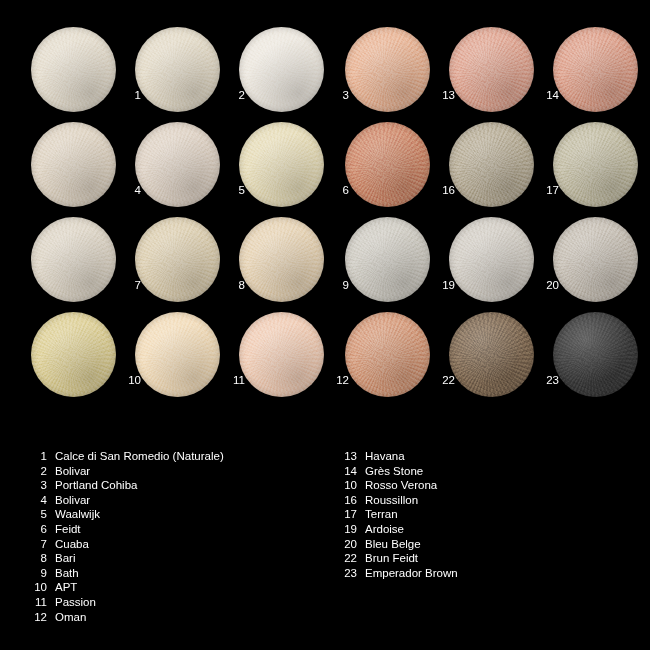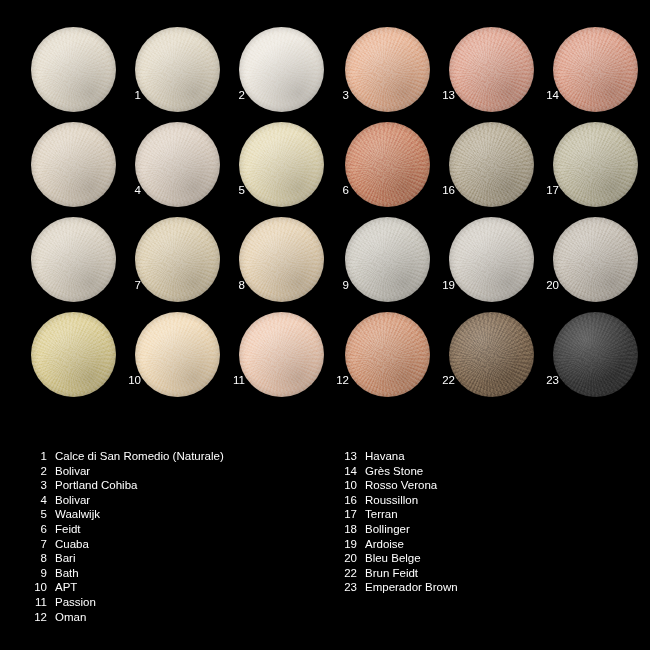--- a/index.html
+++ b/index.html
@@ -263,24 +263,20 @@
       </div>
       <div class="legend-row">
         <span class="legend-num">16</span>
         <span class="legend-name">Roussillon</span>
       </div>
       <div class="legend-row">
         <span class="legend-num">17</span>
         <span class="legend-name">Terran</span>
       </div>
       <div class="legend-row">
-        <span class="legend-num">18</span>
-        <span class="legend-name">Bollinger</span>
-      </div>
-      <div class="legend-row">
         <span class="legend-num">19</span>
         <span class="legend-name">Ardoise</span>
       </div>
       <div class="legend-row">
         <span class="legend-num">20</span>
         <span class="legend-name">Bleu Belge</span>
       </div>
       <div class="legend-row">
         <span class="legend-num">22</span>
         <span class="legend-name">Brun Feidt</span>

